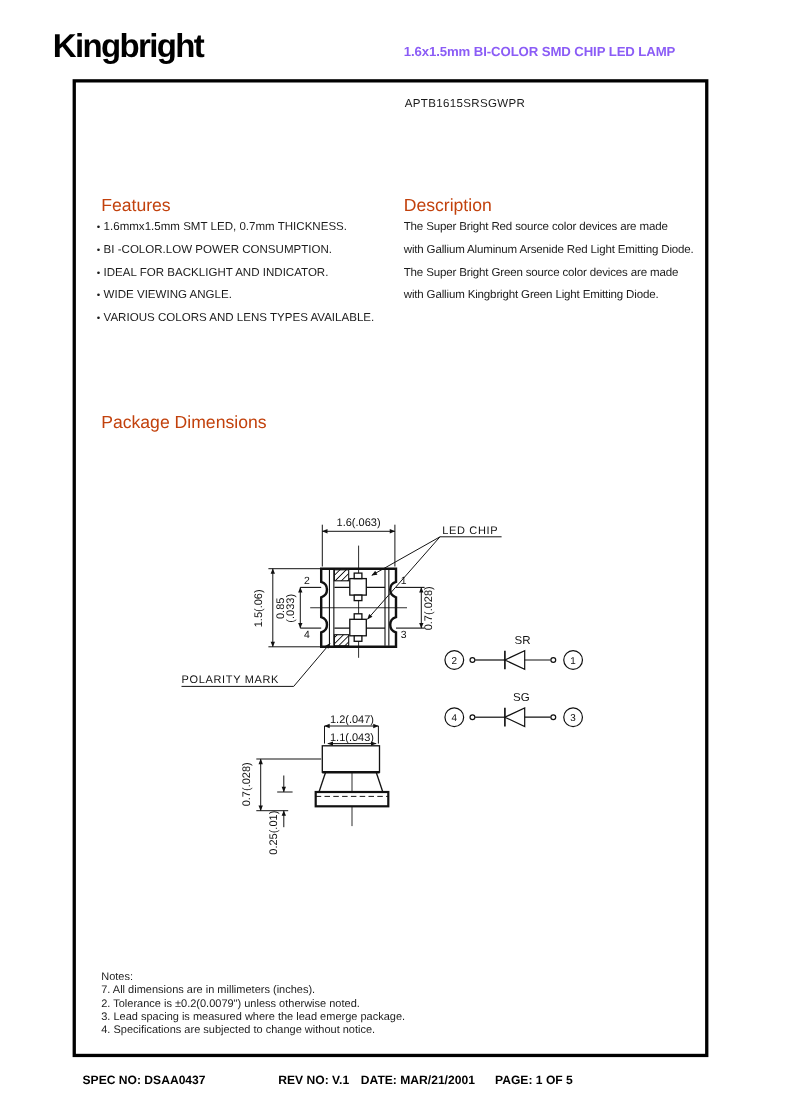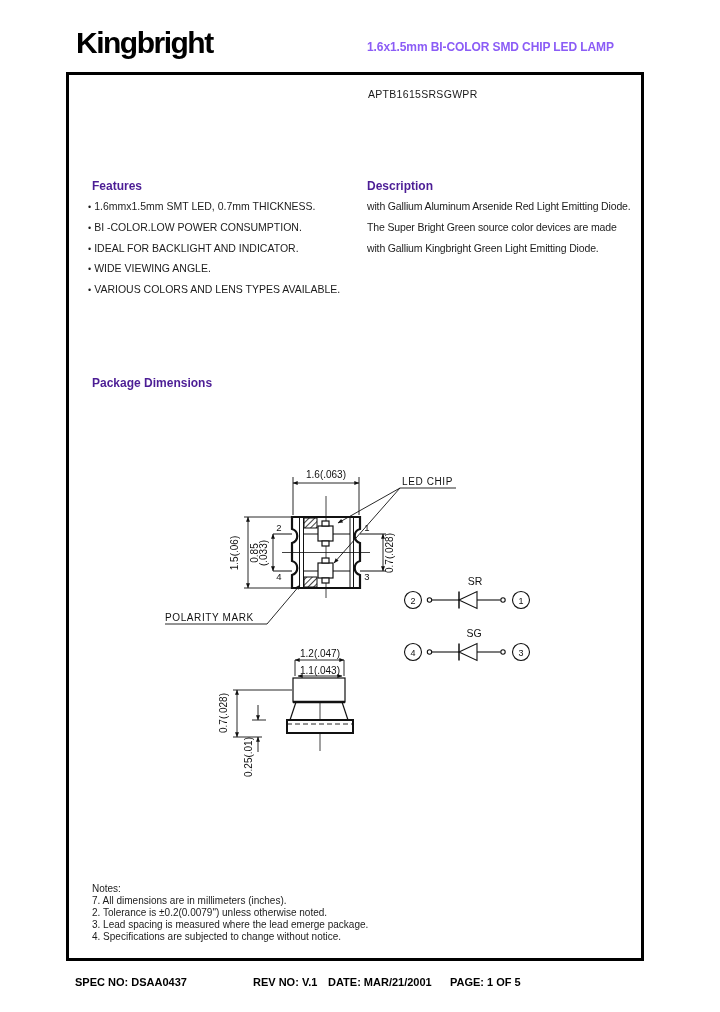--- a/index.html
+++ b/index.html
@@ -1,25 +1,25 @@
 <!DOCTYPE html>
 <html><head>
 <meta charset="utf-8">
 <style>
   html,body{margin:0;padding:0;}
   body{
     width:720px;height:1012px;position:relative;background:#ffffff;
     font-family:"Liberation Sans", sans-serif;color:#111;overflow:hidden;
   }
   .abs{position:absolute;}
-  .logo{left:76px;top:26px;font-size:30px;font-weight:bold;letter-spacing:-1.5px;color:#000;}
+  .logo{left:48px;top:26px;font-size:30px;font-weight:bold;letter-spacing:-1.5px;color:#000;}
   .doc-title{left:367px;top:40px;font-size:12px;font-weight:bold;letter-spacing:-0.1px;color:#8b5cf6;white-space:nowrap;}
   .frame{left:66px;top:72px;width:578px;height:889px;border:3px solid #000;box-sizing:border-box;}
   .part-number{left:368px;top:88px;font-size:10.5px;letter-spacing:0.3px;color:#1a1a1a;}
-  .sec-head{font-size:12px;font-weight:bold;color:#4c1d95;}
+  .sec-head{font-size:16px;font-weight:normal;color:#c2410c;}
   .features-head{left:92px;top:179px;}
   .desc-head{left:367px;top:179px;}
   .pkg-head{left:92px;top:376px;}
   .feat-list{left:88px;top:196px;width:290px;font-size:10.5px;color:#1c1c1c;}
   .feat-list .fi{height:20.8px;line-height:20.8px;white-space:nowrap;}
   .feat-list .fi::before{content:"\2022";margin-right:3px;font-size:9px;}
   .desc-block{left:367px;top:196px;width:280px;font-size:10.5px;letter-spacing:-0.15px;color:#1c1c1c;}
   .desc-block .dl{height:20.8px;line-height:20.8px;white-space:nowrap;}
   .notes{left:92px;top:883px;font-size:10px;line-height:11.9px;color:#1c1c1c;}
   .notes div{white-space:nowrap;}
@@ -46,20 +46,21 @@
 <div class="abs feat-list">
   <div class="fi">1.6mmx1.5mm SMT LED, 0.7mm THICKNESS.</div>
   <div class="fi">BI -COLOR.LOW POWER CONSUMPTION.</div>
   <div class="fi">IDEAL FOR BACKLIGHT AND INDICATOR.</div>
   <div class="fi">WIDE VIEWING ANGLE.</div>
   <div class="fi">VARIOUS COLORS AND LENS TYPES AVAILABLE.</div>
 </div>
 
 <div class="abs sec-head desc-head">Description</div>
 <div class="abs desc-block">
+  <div class="dl">The Super Bright Red source color devices are made</div>
   <div class="dl">with Gallium Aluminum Arsenide Red Light Emitting Diode.</div>
   <div class="dl">The Super Bright Green source color devices are made</div>
   <div class="dl">with Gallium Kingbright Green Light Emitting Diode.</div>
 </div>
 
 <div class="abs sec-head pkg-head">Package Dimensions</div>
 
 <svg class="abs" style="left:66px;top:455px;" width="520" height="340" viewBox="0 0 520 340">
   <defs>
     <marker id="arr" viewBox="0 0 10 10" refX="9.5" refY="5" markerWidth="8" markerHeight="5.5" orient="auto-start-reverse">

